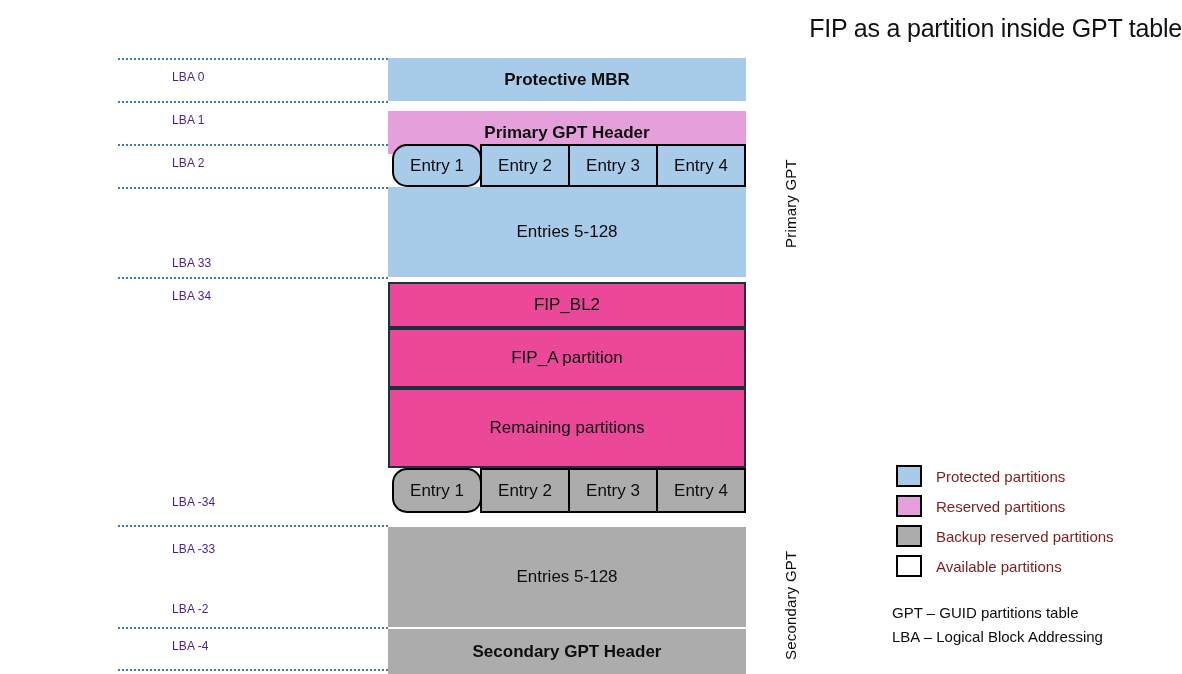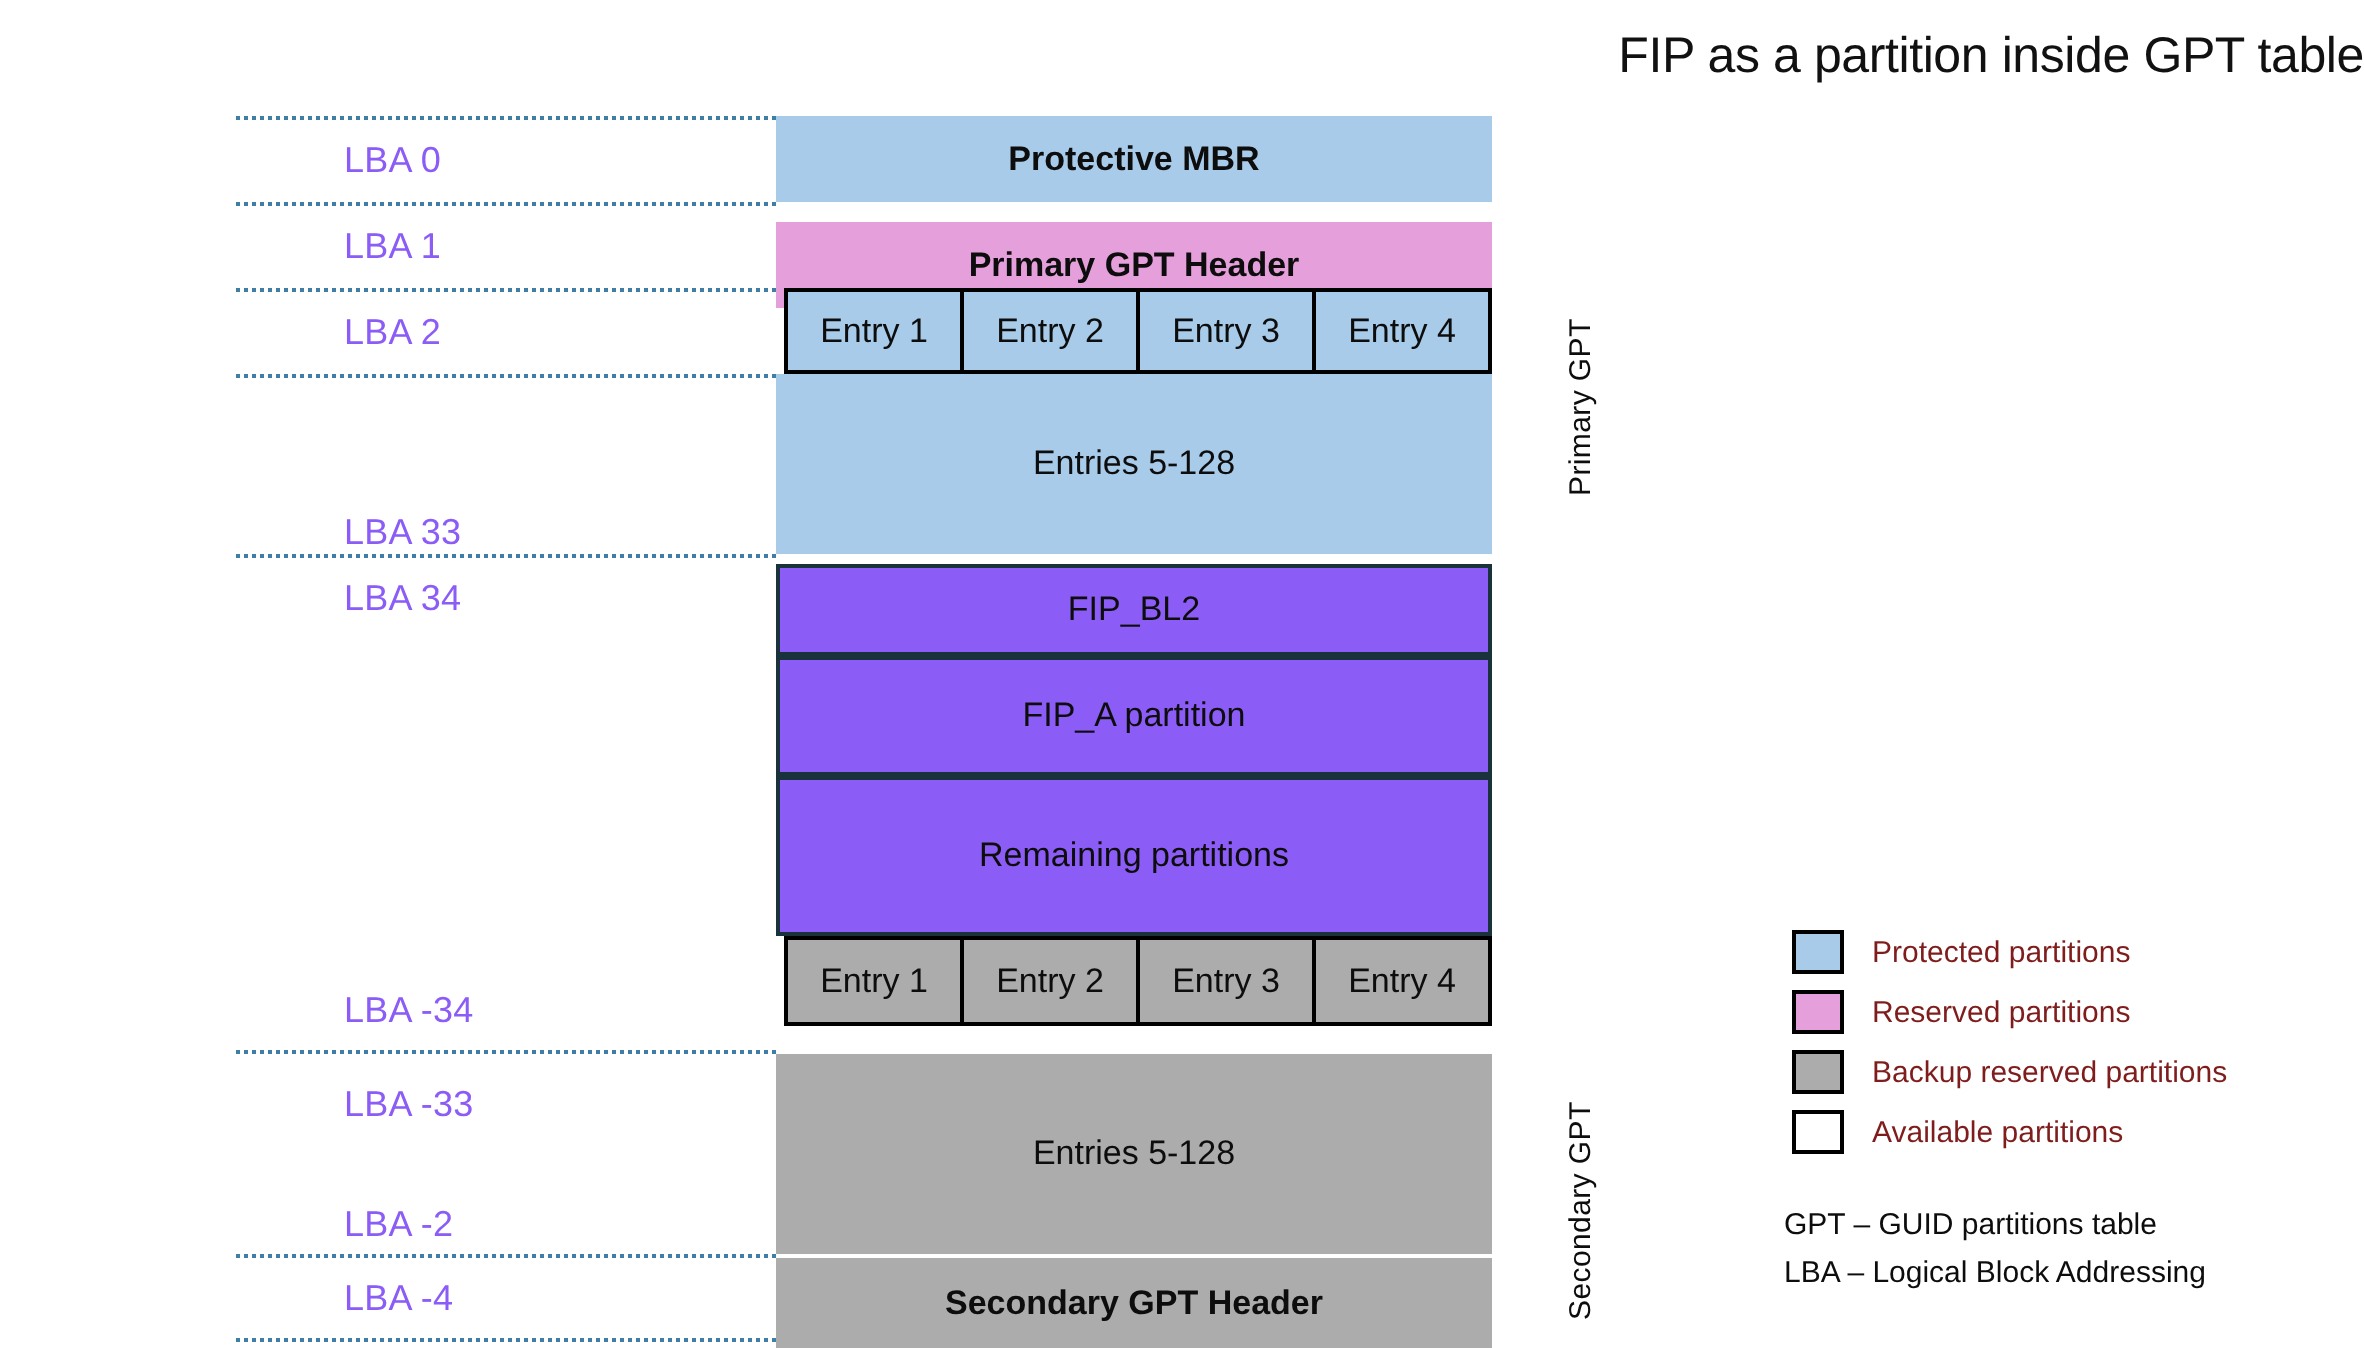--- a/index.html
+++ b/index.html
@@ -36,23 +36,23 @@
     left: 118px;
     width: 270px;
     height: 0;
     border-top: 2px dotted #3f7fa6;
   }
 
   
   .lba-label {
     position: absolute;
     left: 172px;
-    font-size: 18px;
+    font-size: 12px;
     font-weight: 400;
-    color: #8b5cf6;
+    color: #4c1d95;
     white-space: nowrap;
     letter-spacing: 0.1px;
   }
 
   
   #block-stack {
     position: absolute;
     left: 388px;
     top: 58px;
     width: 358px;
@@ -69,21 +69,21 @@
     color: #0d0d0d;
     text-align: center;
   }
   .block.bold {
     font-weight: bold;
     font-size: 17px;
   }
   .fill-blue  { background: #a8cbea; }
   .fill-pink  { background: #e5a0dc; }
   .fill-gray  { background: #acacac; }
-  .fill-white { background: #8b5cf6; }
+  .fill-white { background: #ec4899; }
 
   .bordered {
     border: 2px solid #19323c;
   }
 
   
   .entry-row {
     position: absolute;
     left: 0;
     width: 358px;
@@ -94,21 +94,21 @@
     flex: 1 1 0;
     box-sizing: border-box;
     border: 2px solid #000000;
     margin-left: -2px;
     display: flex;
     align-items: center;
     justify-content: center;
     font-size: 17px;
     color: #0d0d0d;
   }
-  .entry-cell:first-child { margin-left: 4px; }
+  .entry-cell:first-child { margin-left: 4px; border-radius: 15px; }
 
   
   .side-label {
     position: absolute;
     font-size: 15px;
     color: #0d0d0d;
     white-space: nowrap;
     transform-origin: 0 0;
     transform: rotate(-90deg);
     letter-spacing: 0.2px;

